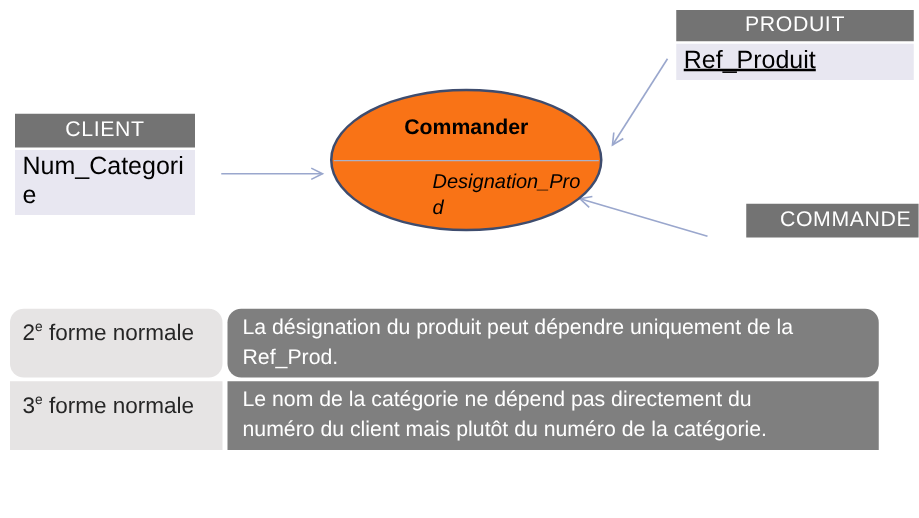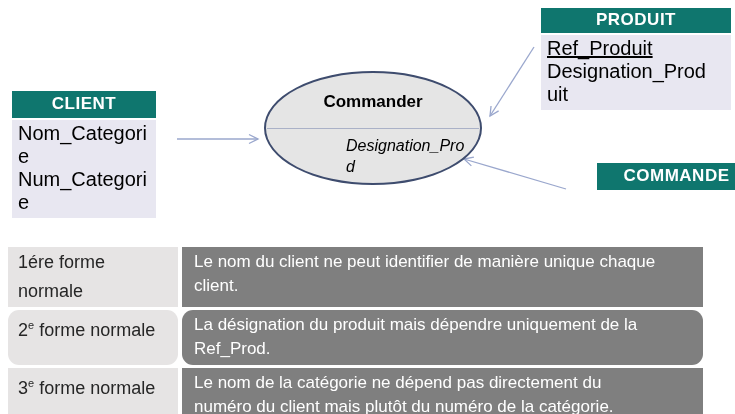--- a/index.html
+++ b/index.html
@@ -3,33 +3,33 @@
 <meta charset="utf-8">
 <style>
   html,body{margin:0;padding:0;background:#fff;}
   .canvas{
     position:relative;width:735px;height:414px;background:#ffffff;
     font-family:"Liberation Sans", sans-serif;overflow:hidden;
   }
   
   .entity{position:absolute;}
   .entity-header{
-    background:#0f766e;color:#ffffff;font-weight:bold;font-size:17px;
+    background:#737373;color:#ffffff;font-weight:normal;font-size:17px;
     text-align:center;padding:3px 0 4px 0;letter-spacing:.5px;
   }
   .entity-body{
     background:#e8e7f1;color:#000;font-size:20px;line-height:23px;
     padding:2px 4px 4px 6px;margin-top:2px;word-break:break-all;
   }
   .attr{white-space:normal;}
   .attr.key{text-decoration:underline;}
   
   .ellipse{
     position:absolute;left:264px;top:71px;width:218px;height:114px;
-    border:2px solid #3e4c6e;border-radius:50%;background:#e5e5e5;box-sizing:border-box;
+    border:2px solid #3e4c6e;border-radius:50%;background:#f97316;box-sizing:border-box;
   }
   .ellipse-title{
     position:absolute;top:19px;left:0;right:0;text-align:center;
     font-weight:bold;font-size:17px;color:#000;
   }
   .ellipse-divider{
     position:absolute;top:55px;left:1px;right:1px;height:1px;background:#aab1c7;
   }
   .ellipse-attr{
     position:absolute;top:62px;left:56px;width:120px;
@@ -68,53 +68,47 @@
       </marker>
     </defs>
     <line x1="177" y1="139" x2="258" y2="139" stroke="#9aa7cd" stroke-width="1.3" marker-end="url(#openArrow)"></line>
     <line x1="534" y1="47" x2="490" y2="116" stroke="#9aa7cd" stroke-width="1.3" marker-end="url(#openArrow)"></line>
     <line x1="566" y1="189" x2="464" y2="159" stroke="#9aa7cd" stroke-width="1.3" marker-end="url(#openArrow)"></line>
   </svg>
 
   <div class="entity" style="left:12px;top:91px;width:144px">
     <div class="entity-header">CLIENT</div>
     <div class="entity-body">
-      <div class="attr">Nom_Categorie</div>
       <div class="attr">Num_Categorie</div>
     </div>
   </div>
 
   <div class="entity" style="left:541px;top:8px;width:190px">
     <div class="entity-header" style="padding:2px 0 3px 0">PRODUIT</div>
     <div class="entity-body" style="padding-right:16px">
       <div class="attr key">Ref_Produit</div>
-      <div class="attr">Designation_Produit</div>
     </div>
   </div>
 
   <div class="entity" style="left:597px;top:163px;width:159px">
     <div class="entity-header">COMMANDE</div>
   </div>
 
   <div class="ellipse">
     <div class="ellipse-title">Commander</div>
     <div class="ellipse-divider"></div>
     <div class="ellipse-attr">Designation_Prod</div>
   </div>
 
   <div class="nf-table">
 
-    <div class="nf-row">
-      <div class="nf-term r1"><span>1ére forme normale</span><sup></sup><span></span></div>
-      <div class="nf-desc r1">Le nom du client ne peut identifier de manière unique chaque client.</div>
-    </div>
 
     <div class="nf-row">
       <div class="nf-term r2"><span>2</span><sup>e</sup><span> forme normale</span></div>
-      <div class="nf-desc r2">La désignation du produit mais dépendre uniquement de la Ref_Prod.</div>
+      <div class="nf-desc r2">La désignation du produit peut dépendre uniquement de la Ref_Prod.</div>
     </div>
 
     <div class="nf-row">
       <div class="nf-term r3"><span>3</span><sup>e</sup><span> forme normale</span></div>
       <div class="nf-desc r3">Le nom de la catégorie ne dépend pas directement du numéro du client mais plutôt du numéro de la catégorie.</div>
     </div>
 
   </div>
 </div>
 

